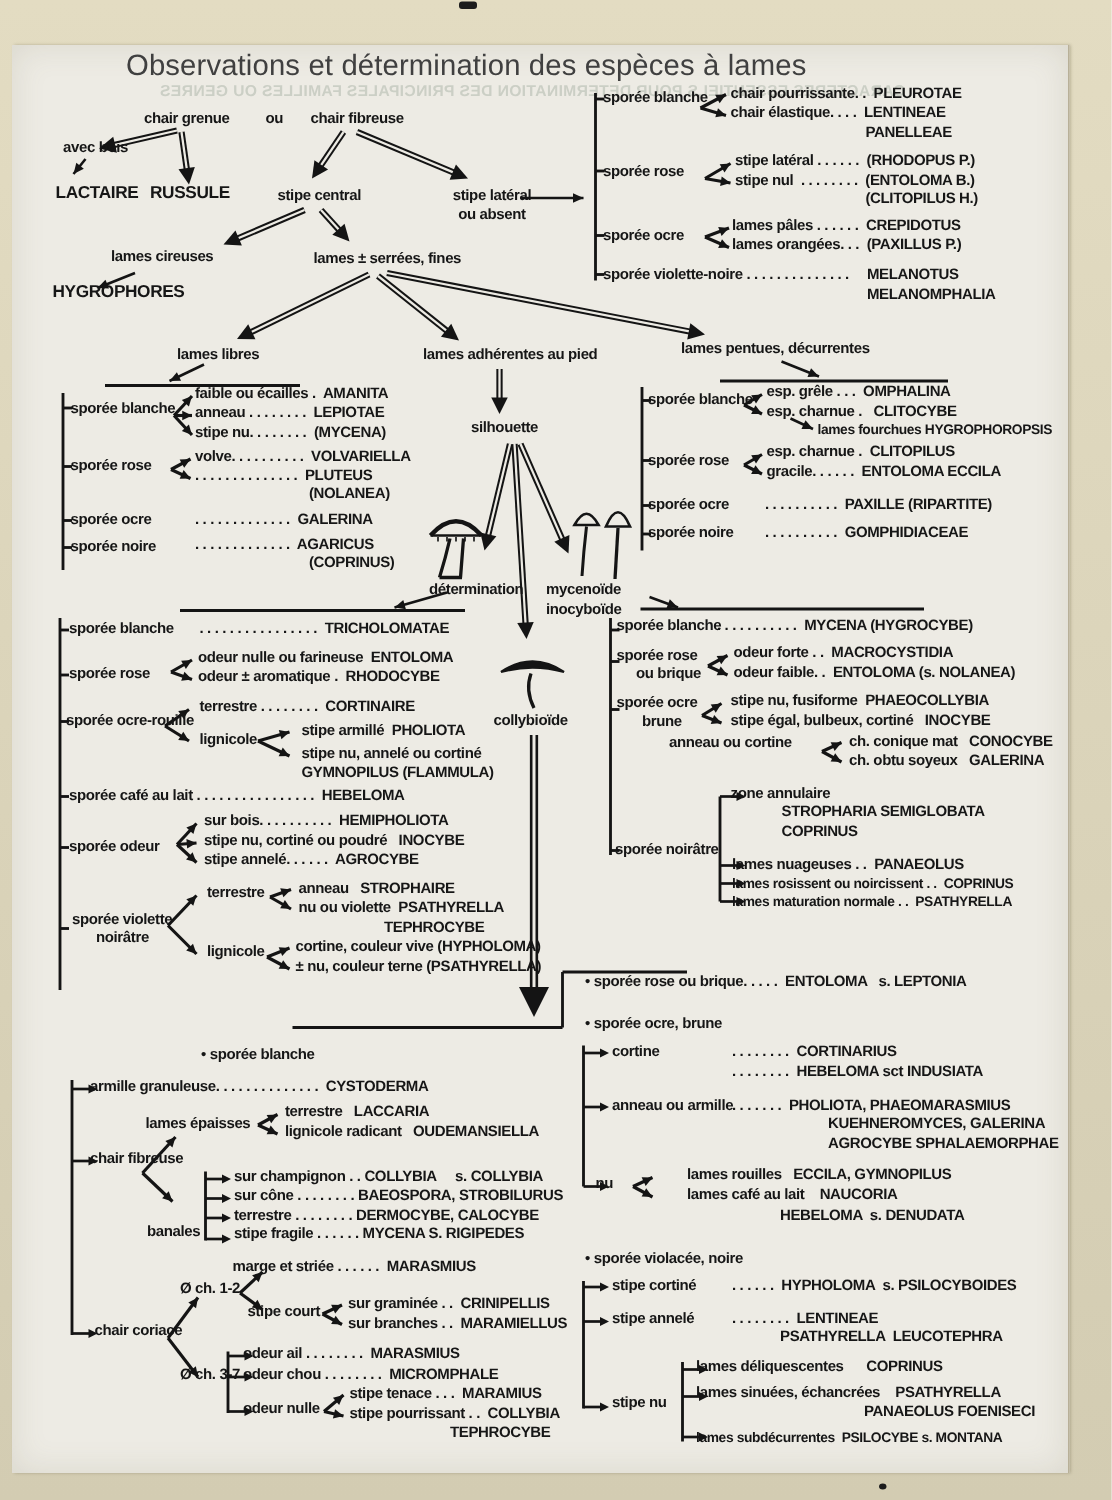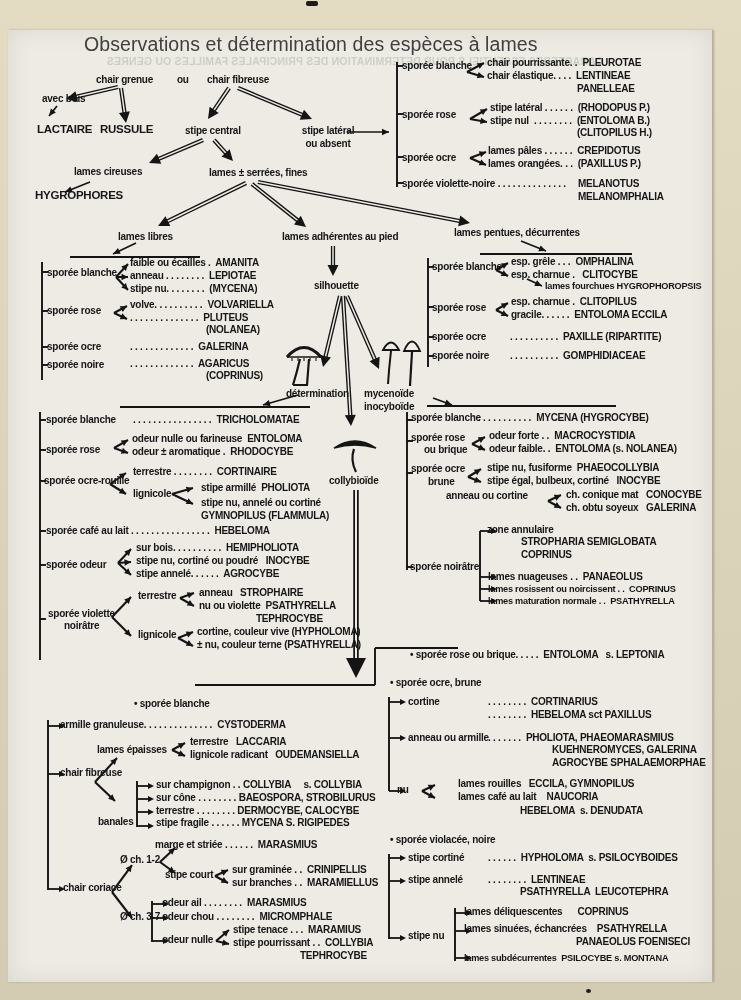--- a/index.html
+++ b/index.html
@@ -424,25 +424,25 @@
 <span class="t" style="left:232px;top:864px">sur graminée . .  CRINIPELLIS
 sur branches . .  MARAMIELLUS</span>
 <span class="t" style="left:120px;top:911px">Ø ch. 3-7</span>
 <span class="t" style="left:162px;top:897px">odeur ail . . . . . . . .  MARASMIUS</span>
 <span class="t" style="left:162px;top:911px">odeur chou . . . . . . . .  MICROMPHALE</span>
 <span class="t" style="left:162px;top:934px">odeur nulle</span>
 <span class="t" style="left:233px;top:924px">stipe tenace . . .  MARAMIUS
 stipe pourrissant . .  COLLYBIA</span>
 <span class="t" style="left:300px;top:950px">TEPHROCYBE</span>
 
-<span class="t" style="left:410px;top:649px">• sporée rose ou brique. . . . .  ENTOLOMA   s. LEPTONIA</span>
+<span class="t" style="left:390px;top:649px">• sporée rose ou brique. . . . .  ENTOLOMA   s. LEPTONIA</span>
 <span class="t" style="left:390px;top:677px">• sporée ocre, brune</span>
 <span class="t" style="left:408px;top:696px">cortine</span>
 <span class="t" style="left:488px;top:696px">. . . . . . . .  CORTINARIUS
-. . . . . . . .  HEBELOMA sct PAXILLUS</span>
+. . . . . . . .  HEBELOMA sct INDUSIATA</span>
 <span class="t" style="left:408px;top:732px">anneau ou armille</span>
 <span class="t" style="left:488px;top:732px">. . . . . . .  PHOLIOTA, PHAEOMARASMIUS</span>
 <span class="t" style="left:552px;top:744px">KUEHNEROMYCES, GALERINA
 AGROCYBE SPHALAEMORPHAE</span>
 <span class="t" style="left:397px;top:784px">nu</span>
 <span class="t" style="left:458px;top:778px">lames rouilles   ECCILA, GYMNOPILUS
 lames café au lait    NAUCORIA</span>
 <span class="t" style="left:520px;top:805px">HEBELOMA  s. DENUDATA</span>
 <span class="t" style="left:390px;top:834px">• sporée violacée, noire</span>
 <span class="t" style="left:408px;top:852px">stipe cortiné</span>

